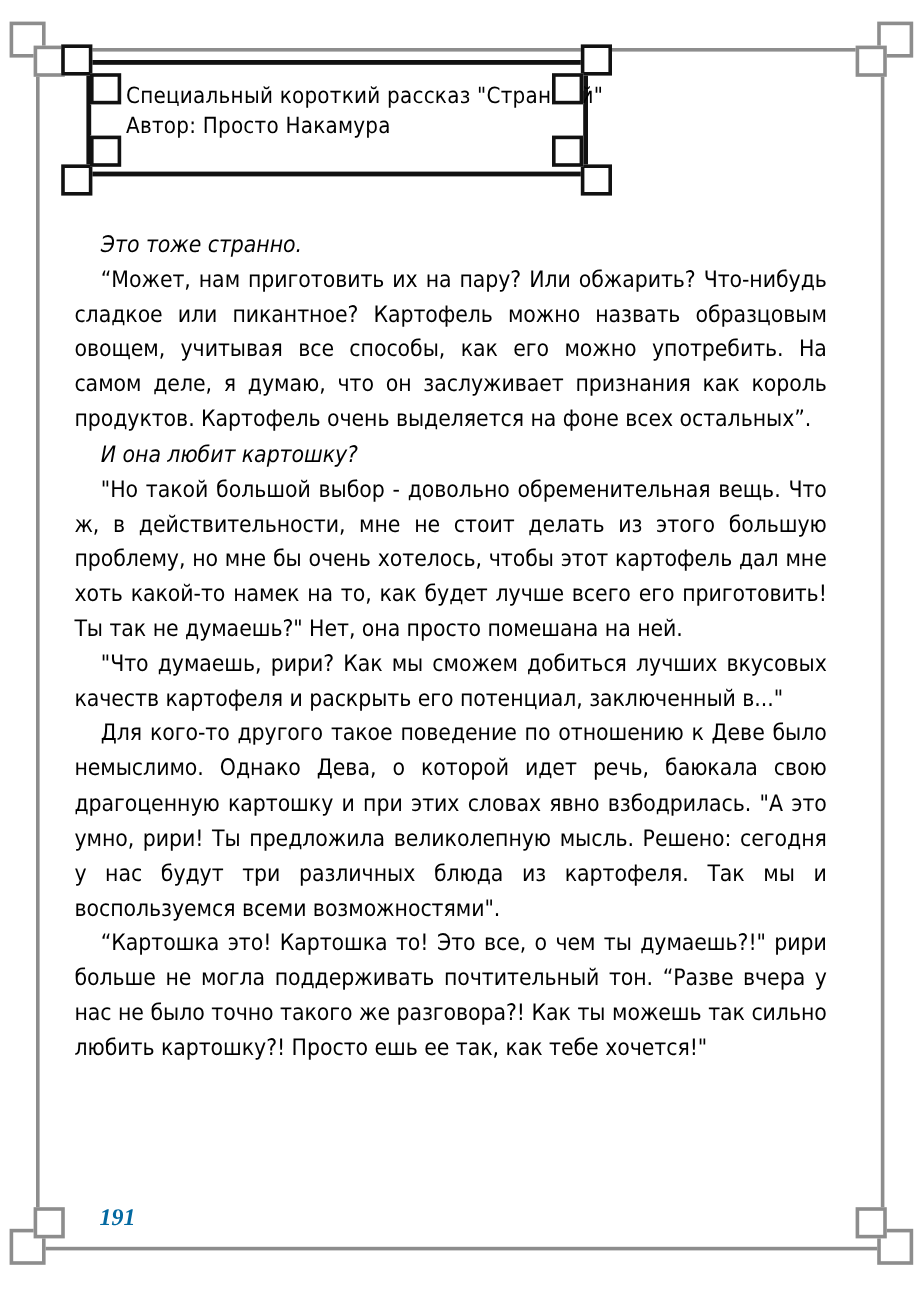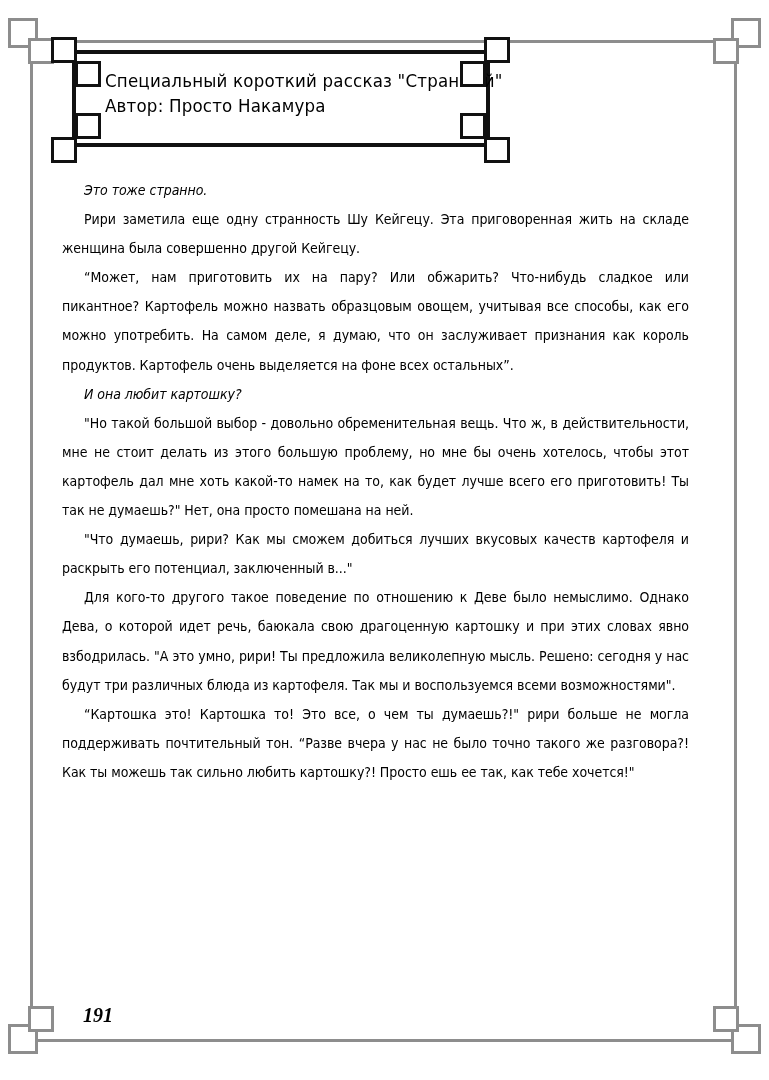--- a/index.html
+++ b/index.html
@@ -99,24 +99,24 @@
   .bsq.t-tr-i { left: 460px; top: 61px; }
   .bsq.t-bl-o { left: 51px;  top: 137px; }
   .bsq.t-bl-i { left: 75px;  top: 113px; }
   .bsq.t-br-o { left: 484px; top: 137px; }
   .bsq.t-br-i { left: 460px; top: 113px; }
 
   
   .body-text {
     position: absolute;
     left: 62px;
-    top: 176px;
+    top: 190px;
     width: 627px;
     font-family: "DejaVu Sans Condensed", "DejaVu Sans", sans-serif;
-    font-size: 14px;
+    font-size: 19px;
     line-height: 29.1px;
     color: #000000;
     text-align: justify;
     letter-spacing: -0.05px;
   }
   .body-text p {
     margin: 0;
     text-indent: 22px;
     hyphens: auto;
   }
@@ -127,21 +127,21 @@
 
   
   .page-number {
     position: absolute;
     left: 83px;
     top: 1004px;
     font-family: "Liberation Serif", "DejaVu Serif", serif;
     font-weight: bold;
     font-style: italic;
     font-size: 20px;
-    color: #000000;
+    color: #0369a1;
   }
 </style>
 </head>
 <body>
 
 <div id="page">
 
   <div class="gray-frame"></div>
   <div class="gsq outer tl-outer"></div>
   <div class="gsq inner tl-inner"></div>
@@ -161,21 +161,20 @@
   <div class="bsq i t-tl-i"></div>
   <div class="bsq o t-tr-o"></div>
   <div class="bsq i t-tr-i"></div>
   <div class="bsq o t-bl-o"></div>
   <div class="bsq i t-bl-i"></div>
   <div class="bsq o t-br-o"></div>
   <div class="bsq i t-br-i"></div>
 
   <div class="body-text" id="body-text">
       <p class="ital">Это тоже странно.</p>
-      <p>Рири заметила еще одну странность Шу Кейгецу. Эта приговоренная жить на складе женщина была совершенно другой Кейгецу.</p>
       <p>“Может, нам приготовить их на пару? Или обжарить? Что-нибудь сладкое или пикантное? Картофель можно назвать образцовым овощем, учитывая все способы, как его можно употребить. На самом деле, я думаю, что он заслуживает признания как король продуктов. Картофель очень выделяется на фоне всех остальных”.</p>
       <p class="ital">И она любит картошку?</p>
       <p><span>"Но такой большой выбор - довольно обременительная вещь. Что ж, в действительности, мне не стоит делать из этого большую проблему, но мне бы очень хотелось, чтобы этот картофель дал мне хоть какой-то намек на то, как будет лучше всего его приготовить! Ты так не думаешь?" </span><span class="ital-run">Нет, она просто помешана на ней.</span></p>
       <p>"Что думаешь, рири? Как мы сможем добиться лучших вкусовых качеств картофеля и раскрыть его потенциал, заключенный в..."</p>
       <p>Для кого-то другого такое поведение по отношению к Деве было немыслимо. Однако Дева, о которой идет речь, баюкала свою драгоценную картошку и при этих словах явно взбодрилась. "А это умно, рири! Ты предложила великолепную мысль. Решено: сегодня у нас будут три различных блюда из картофеля. Так мы и воспользуемся всеми возможностями".</p>
       <p>“Картошка это! Картошка то! Это все, о чем ты думаешь?!" рири больше не могла поддерживать почтительный тон. “Разве вчера у нас не было точно такого же разговора?! Как ты можешь так сильно любить картошку?! Просто ешь ее так, как тебе хочется!"</p>
     </div>
 
   <div class="page-number">191</div>
 

